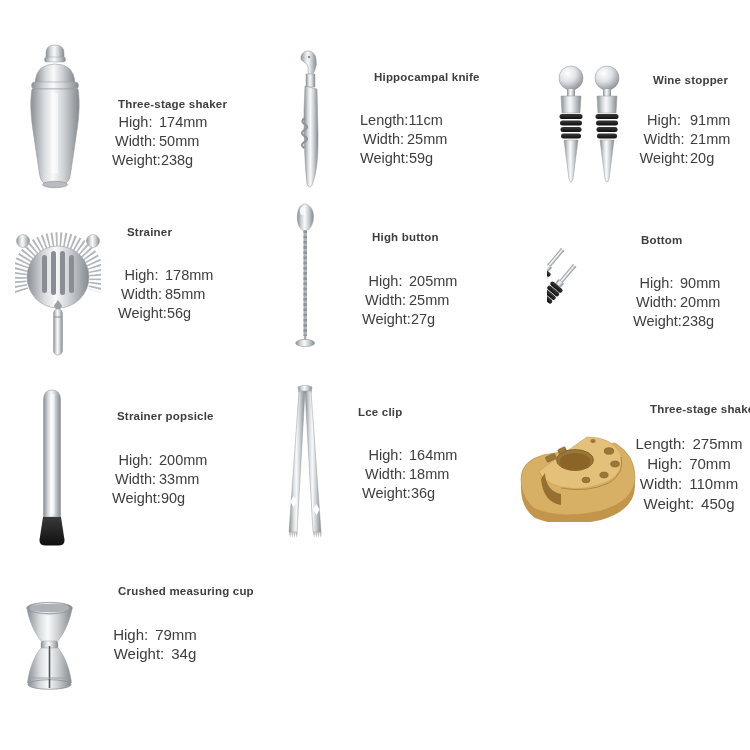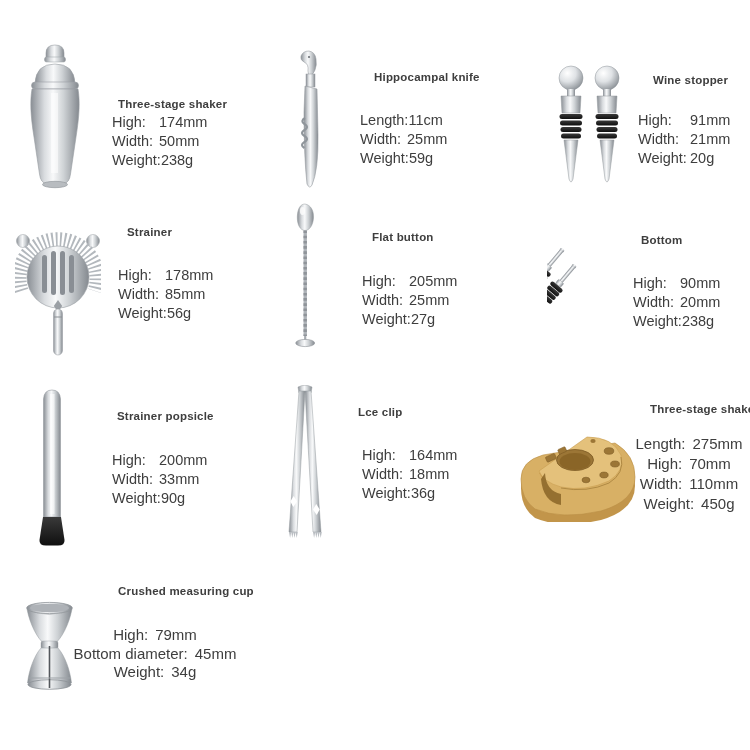--- a/index.html
+++ b/index.html
@@ -9,21 +9,21 @@
   }
   .stage{position:absolute;left:0;top:0;width:750px;height:750px;}
   .cell{position:absolute;}
   .art{position:absolute;line-height:0;}
   .title{
     position:absolute;font-size:11.5px;font-weight:700;letter-spacing:.2px;
     white-space:nowrap;color:#3e3e3e;
   }
   .specs{position:absolute;font-size:14.5px;color:#3e3e3e;}
   .spec-line{display:flex;align-items:baseline;height:19px;white-space:nowrap;}
-  .spec-label{display:inline-block;min-width:47px;}
+  .spec-label{display:inline-block;min-width:47px;text-align:center;}
   .spec-value{display:inline-block;}
   
   .gap52 .spec-label{min-width:52px;}
   
   .center .spec-line{justify-content:center;}
   .center .spec-label{min-width:0;margin-right:7px;}
   #cell8 .specs{font-size:15px;}
   #cell8 .spec-line{height:20px;}
   #cell9 .specs{font-size:15px;}
   #cell9 .spec-line{height:18.5px;}
@@ -184,21 +184,21 @@
     <div class="art" style="left:43px;top:3px">
       <svg width="25" height="152" viewBox="0 0 25 152">
         <path d="M12,1 C18,2 21,8 20.5,15 C20,23 16,27.5 12,27.5 C7.5,27.5 4,22 4.3,13.5 C4.6,5.5 7.5,1 12,1 Z" fill="url(#metH)" stroke="#979ca1" stroke-width="0.5"></path>
         <ellipse cx="9.5" cy="8" rx="2.6" ry="4" fill="#fbfcfc" opacity="0.85"></ellipse>
         <line x1="12.2" y1="27.5" x2="12.2" y2="133" stroke="#aeb3b8" stroke-width="3.4"></line>
         <line x1="12.2" y1="27.5" x2="12.2" y2="133" stroke="#8f9499" stroke-width="3.4" stroke-dasharray="2.6,2.6"></line>
         <line x1="12.2" y1="133" x2="12.2" y2="137" stroke="#a7acb1" stroke-width="2.2"></line>
         <ellipse cx="12.2" cy="140" rx="9.5" ry="3.6" fill="url(#metH)" stroke="#8d9297" stroke-width="0.6"></ellipse>
       </svg>
     </div>
-    <div class="title" style="left:122px;top:31px">Flat button</div>
+    <div class="title" style="left:122px;top:31px">High button</div>
     <div class="specs" style="left:112px;top:73px">
         <div class="spec-line">
           <span class="spec-label">High:</span>
           <span class="spec-value">205mm</span>
         </div>
         <div class="spec-line">
           <span class="spec-label">Width:</span>
           <span class="spec-value">25mm</span>
         </div>
         <div class="spec-line">
@@ -361,23 +361,19 @@
         <line x1="7" y1="78" x2="48" y2="78" stroke="#9da2a7" stroke-width="1"></line>
       </svg>
     </div>
     <div class="title" style="left:118px;top:25px">Crushed measuring cup</div>
     <div class="specs center" style="left:70px;top:66px;width:170px">
         <div class="spec-line">
           <span class="spec-label">High:</span>
           <span class="spec-value">79mm</span>
         </div>
         <div class="spec-line">
-          <span class="spec-label">Bottom diameter:</span>
-          <span class="spec-value">45mm</span>
-        </div>
-        <div class="spec-line">
           <span class="spec-label">Weight:</span>
           <span class="spec-value">34g</span>
         </div>
       </div>
   </div>
 
 </div>
 
 </body></html>

